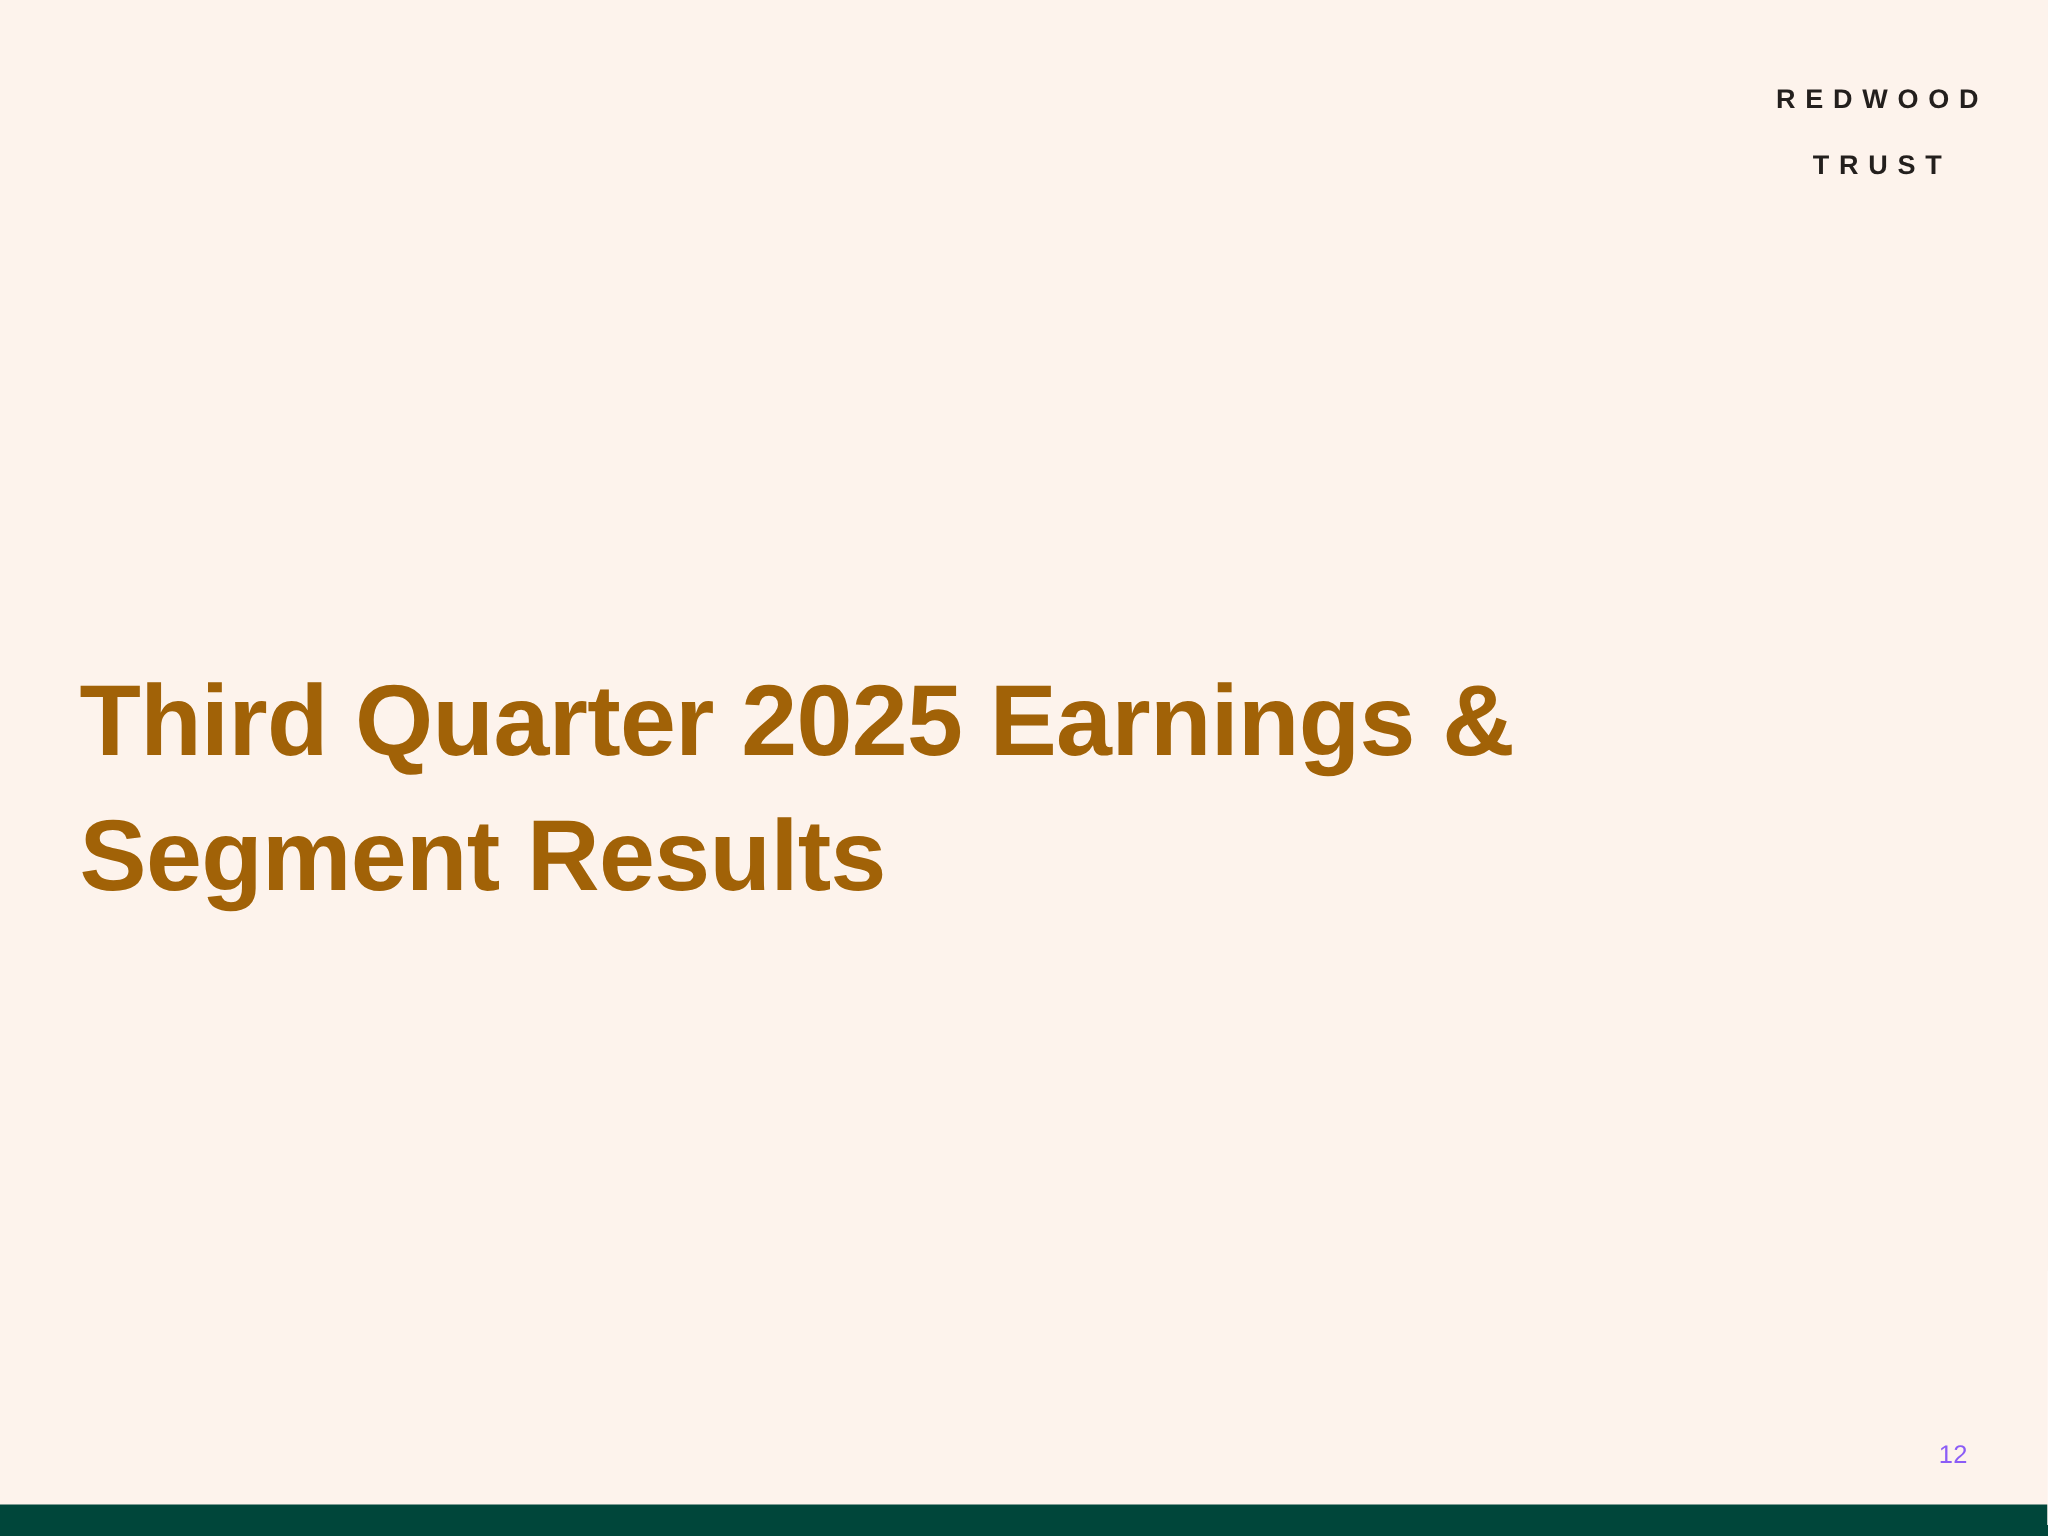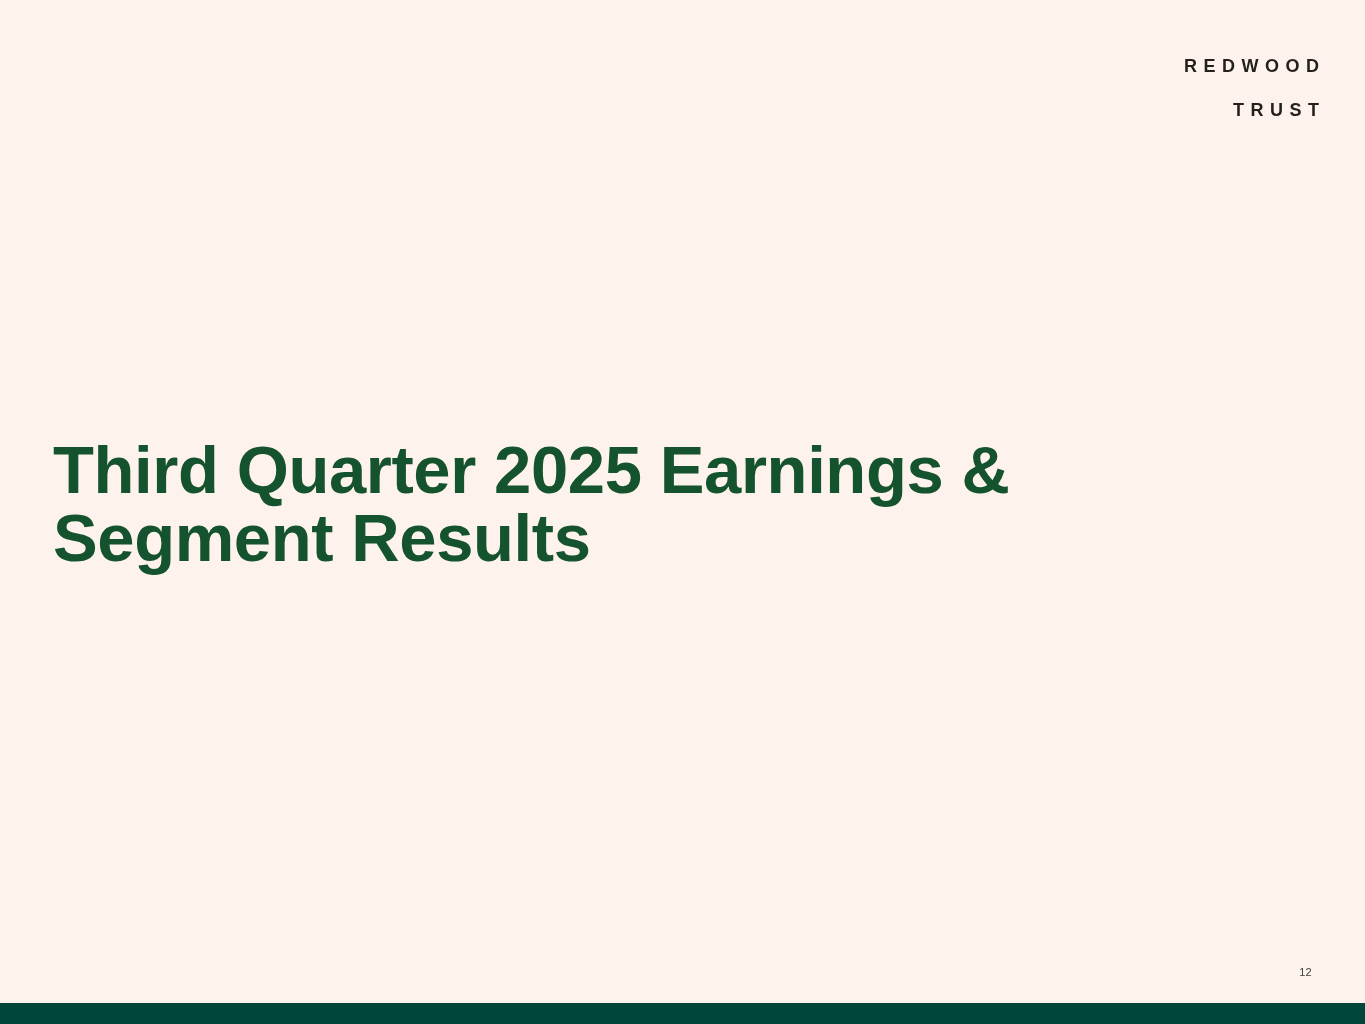--- a/index.html
+++ b/index.html
@@ -32,50 +32,51 @@
   }
   .brand-logo .logo-line {
     display: block;
     font-family: "Liberation Sans", sans-serif;
     font-weight: 700;
     font-size: 18px;
     letter-spacing: 6.5px;
     color: #231F1D;
     
     margin-right: -6.5px;
+    text-align: center;
   }
   .brand-logo .logo-line.logo-line-2 {
     margin-top: 26px;
   }
 
   
   .section-title {
     position: absolute;
     left: 53px;
     top: 436px;
     width: 1180px;
     margin: 0;
     font-family: "Liberation Sans", sans-serif;
     font-weight: 700;
     font-size: 67px;
-    line-height: 68px;
+    line-height: 90px;
     letter-spacing: -0.4px;
-    color: #14532d;
+    color: #a16207;
   }
 
   
   .page-number {
     position: absolute;
     right: 53px;
     bottom: 46px;
     font-family: "Liberation Sans", sans-serif;
-    font-size: 11px;
+    font-size: 17px;
     font-weight: 400;
     line-height: 1;
-    color: #404040;
+    color: #8b5cf6;
     letter-spacing: 0.3px;
   }
 
   
   .footer-bar {
     position: absolute;
     left: 0;
     right: 0;
     bottom: 0;
     height: 21px;

